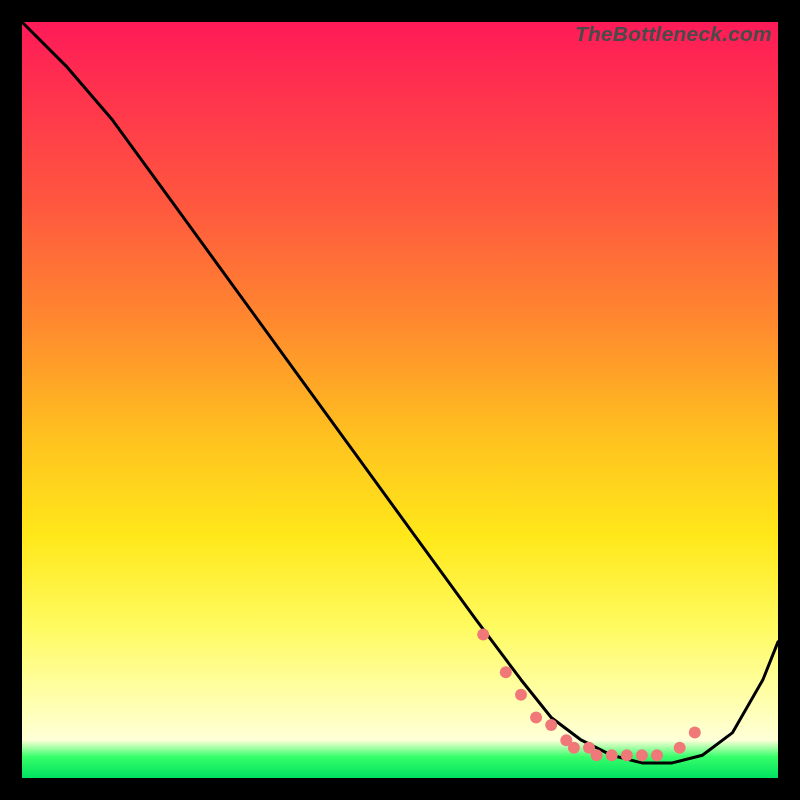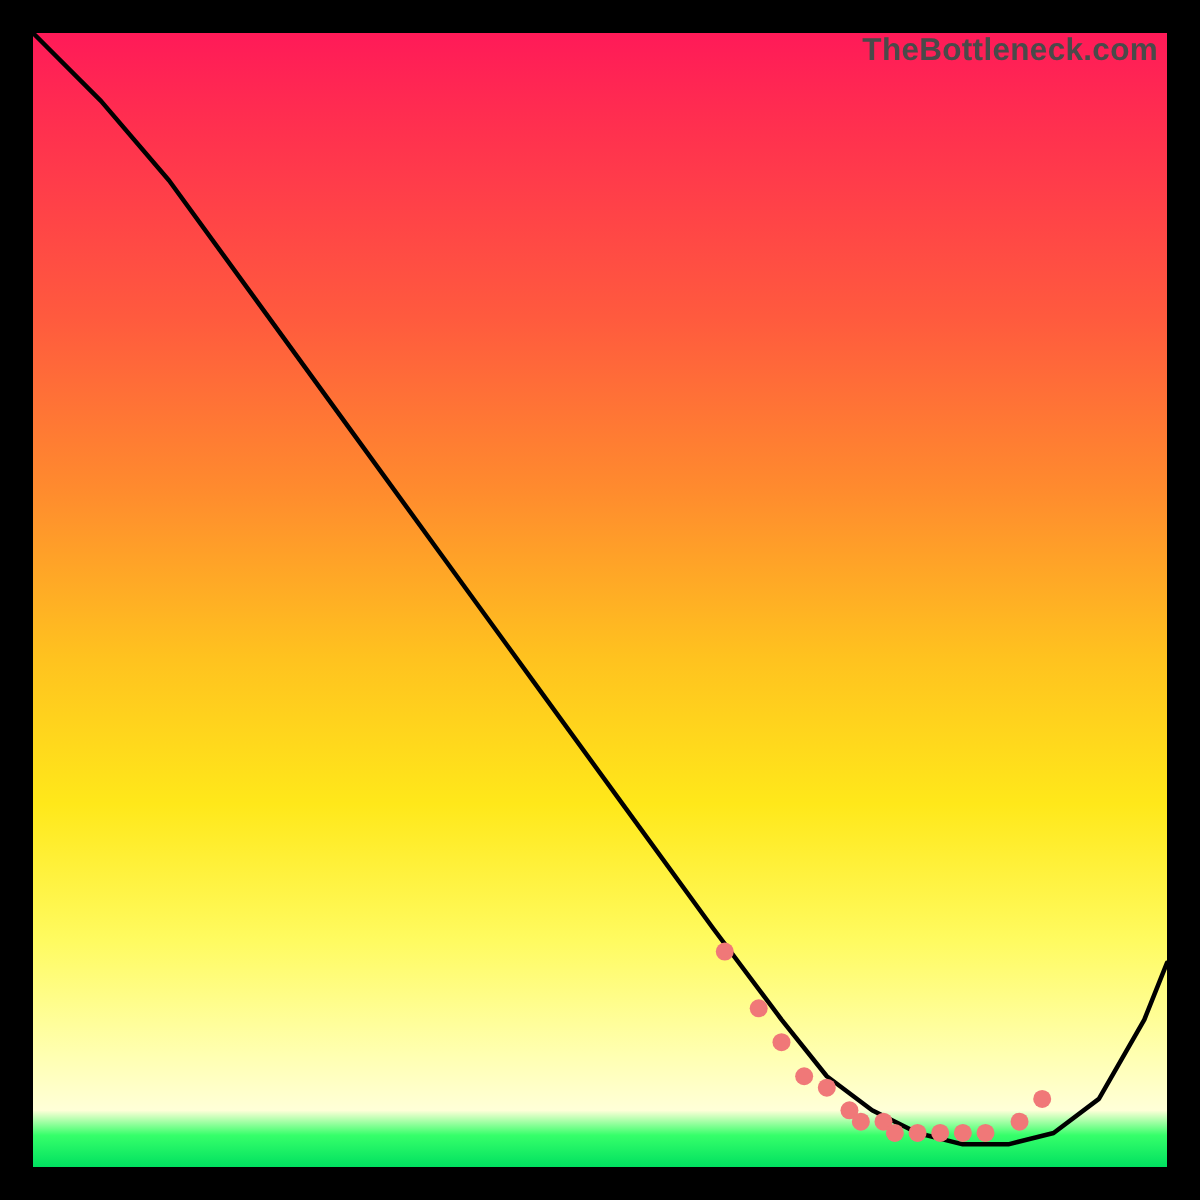--- a/index.html
+++ b/index.html
@@ -43,20 +43,21 @@
   }
   .watermark {
     position: absolute;
     top: 0px;
     right: 6px;
     color: #4a4a4a;
     font-size: 21px;
     font-weight: 600;
     letter-spacing: 0.2px;
     user-select: none;
+    font-style: italic;
   }
   svg.curve {
     position: absolute;
     left: 0;
     top: 0;
     width: 756px;
     height: 756px;
     overflow: visible;
   }
 </style>

